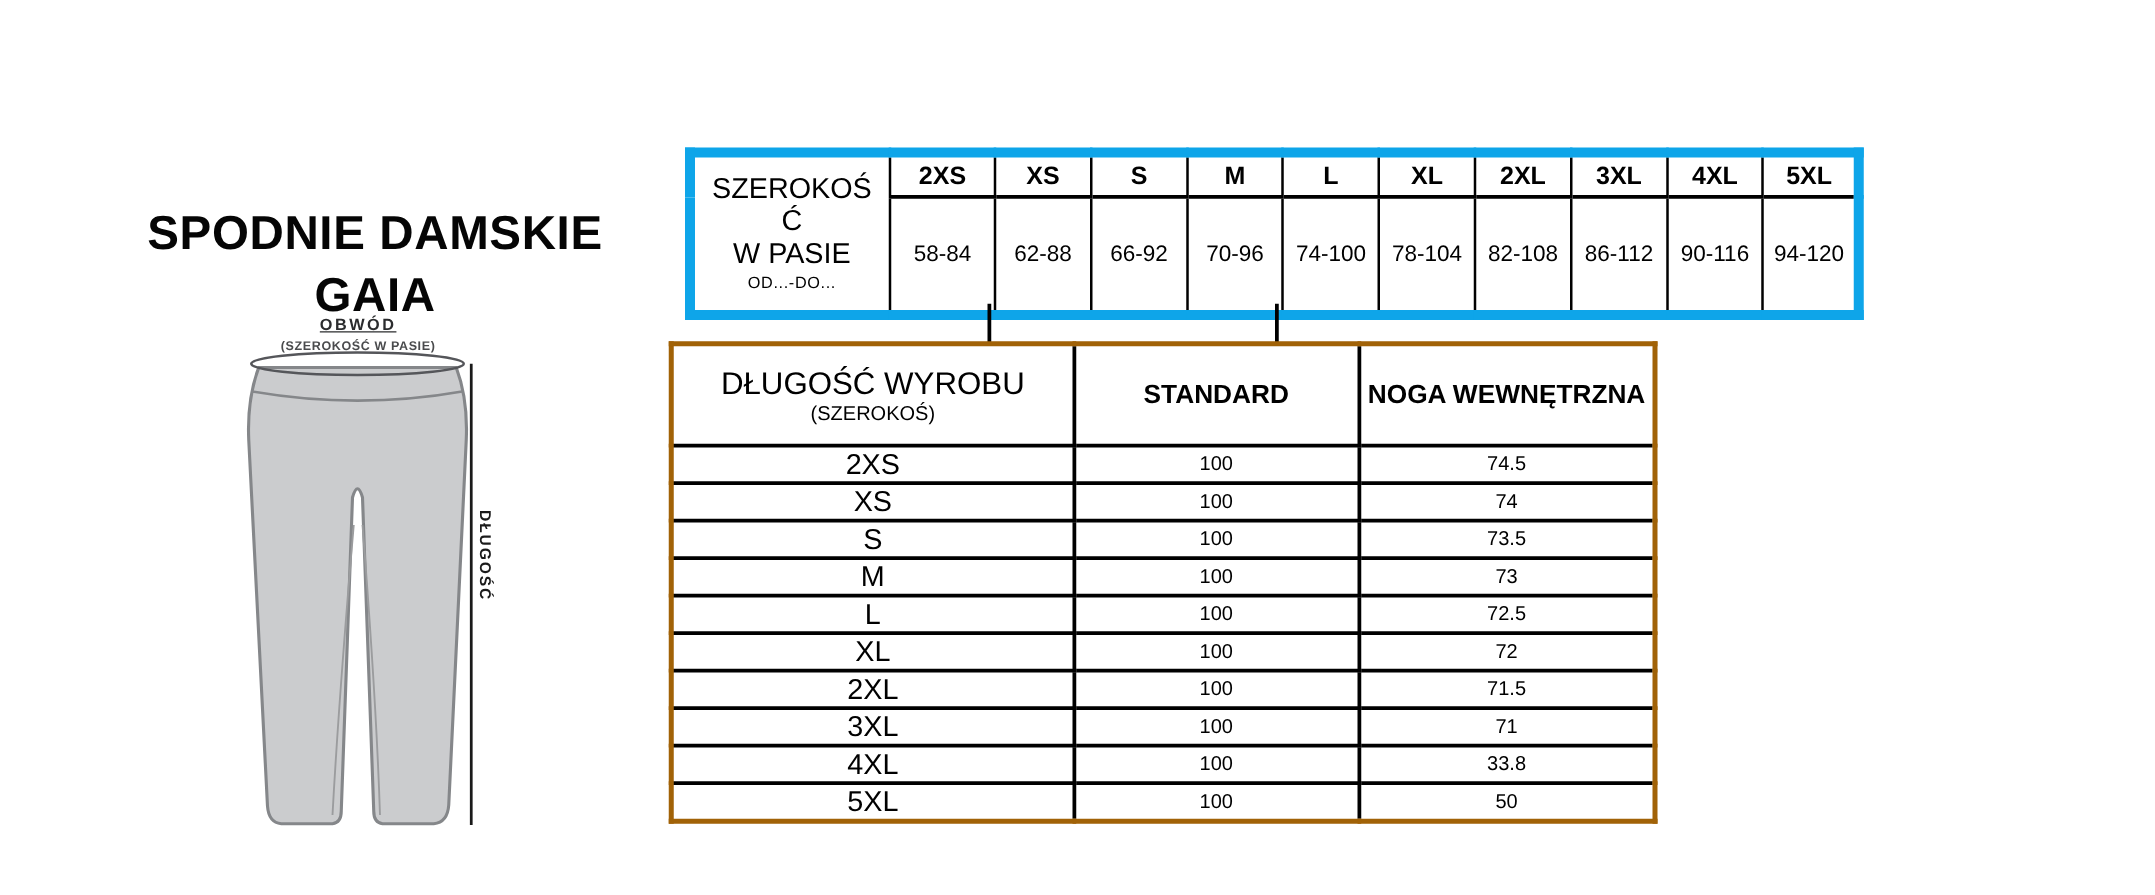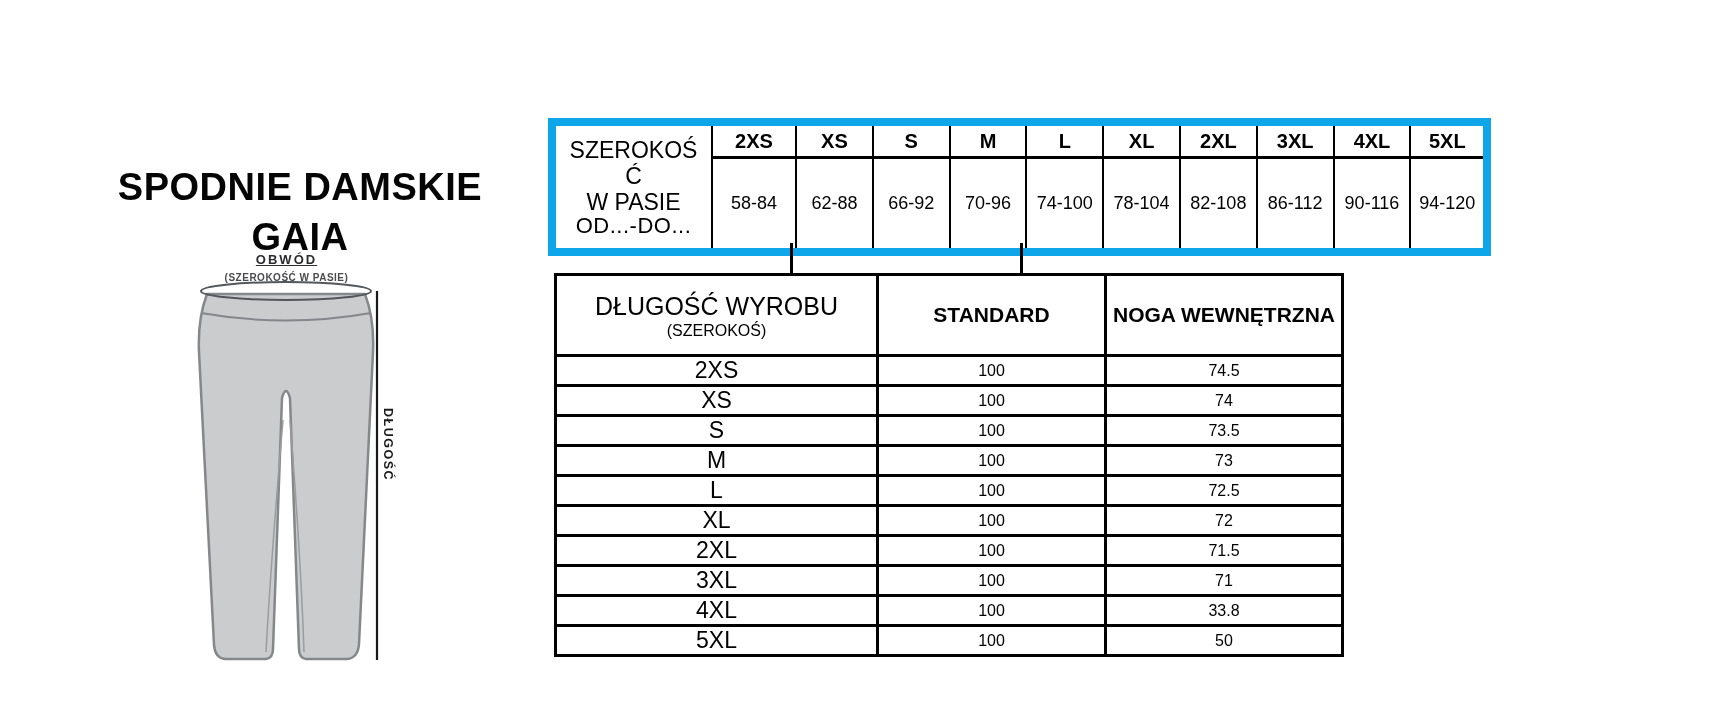--- a/index.html
+++ b/index.html
@@ -33,29 +33,29 @@
   table{border-collapse:collapse;table-layout:fixed;}
   .t1{
     position:absolute;left:548px;top:118px;width:935px;
     border:8px solid #0ea5e9;
   }
   .t1 th,.t1 td{border:2px solid #000;text-align:center;vertical-align:middle;padding:0;}
   .t1 .size-h{height:30px;font-size:20px;font-weight:bold;border-bottom:3px solid #000;}
   .t1 .range-c{height:89px;font-size:18px;font-weight:normal;}
   .t1 .label-c{vertical-align:middle;}
   .t1 .label-main{font-size:23px;line-height:26px;}
-  .t1 .label-sub{font-size:22px;line-height:22px;letter-spacing:0.5px;}
+  .t1 .label-sub{font-size:13px;line-height:22px;letter-spacing:0.5px;}
   
   .connector{position:absolute;top:243px;width:3px;height:31px;background:#000;}
   .conn-a{left:790px;}
   .conn-b{left:1020px;}
   
   .t2{
-    position:absolute;left:554px;top:273px;width:787px;
-    border:1px solid #a16207;
+    position:absolute;left:535px;top:273px;width:787px;
+    border:4px solid #a16207;
     padding-left:24px;
   }
   .t2 th,.t2 td{border:3px solid #000;text-align:center;vertical-align:middle;padding:0;}
   .t2 .head-row th{height:78px;}
   .t2 .h-main{font-size:25px;font-weight:normal;line-height:30px;}
   .t2 .h-sub{font-size:16px;font-weight:normal;line-height:19px;}
   .t2 .h-bold{font-size:21px;font-weight:bold;letter-spacing:0px;}
   .t2 .size-cell{height:27px;font-size:23px;font-weight:normal;}
   .t2 .num-cell{font-size:16px;font-weight:normal;}
 </style>

